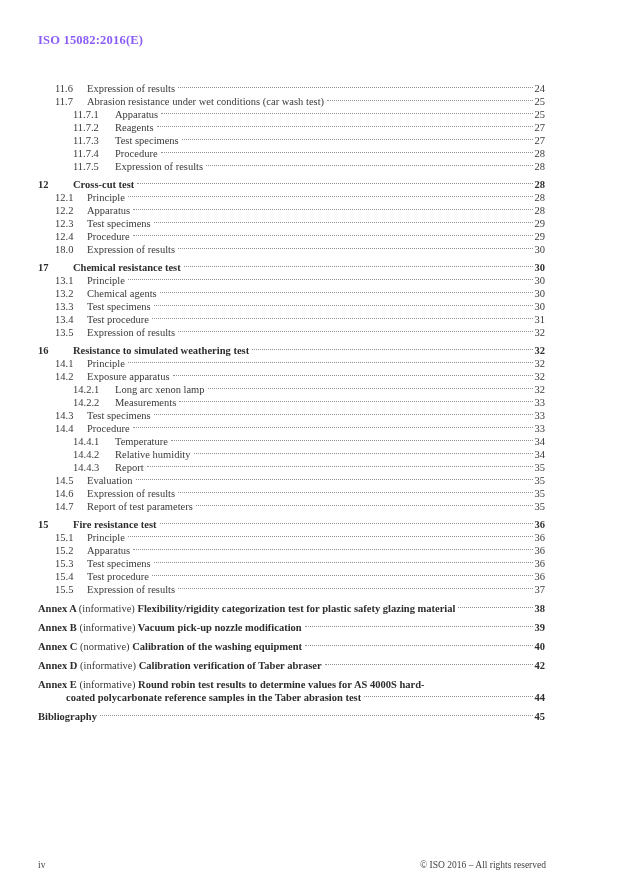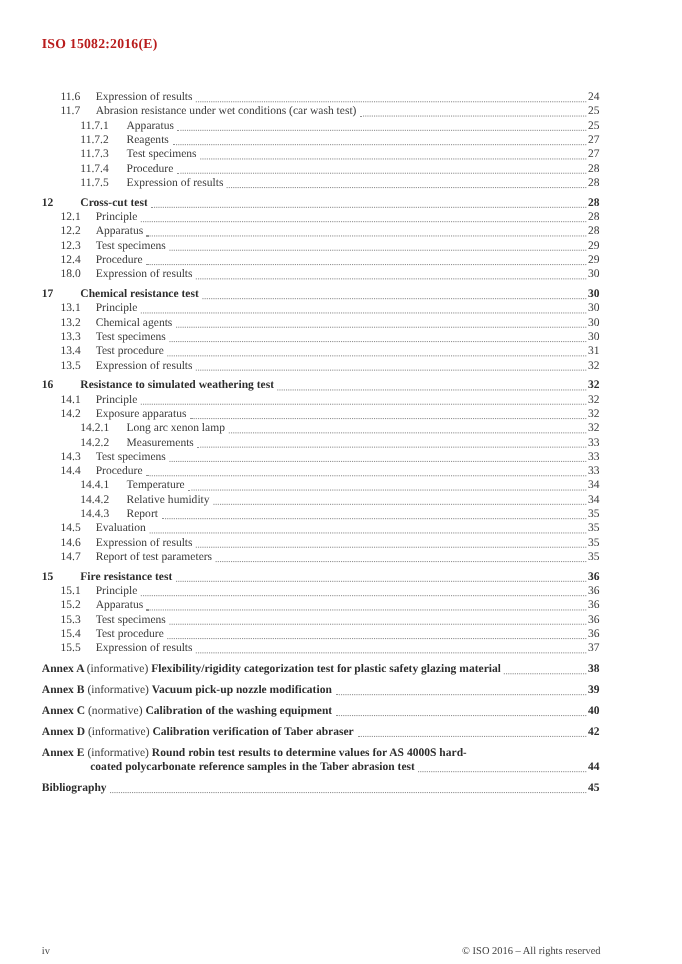--- a/index.html
+++ b/index.html
@@ -11,33 +11,33 @@
     font-family: "Liberation Serif", "DejaVu Serif", serif;
     color: #3a3a3a;
     overflow: hidden;
   }
   .doc-header {
     position: absolute;
     top: 33px;
     left: 38px;
     font-size: 12.5px;
     font-weight: bold;
-    color: #b91c1c;
+    color: #8b5cf6;
     letter-spacing: 0.2px;
   }
   .toc {
     position: absolute;
     top: 82px;
     left: 38px;
     width: 507px;
     font-size: 10.5px;
   }
   .row {
     display: flex;
-    align-items: flex-end;
+    align-items: center;
     line-height: 13px;
     height: 13px;
     white-space: nowrap;
   }
   .row .num { flex: 0 0 auto; }
   .row .title, .row .text { flex: 0 1 auto; overflow: hidden; }
   .leader {
     flex: 1 1 8px;
     min-width: 8px;
     border-bottom: 1px dotted #8f8f8f;
@@ -46,21 +46,21 @@
   .page-num { flex: 0 0 auto; text-align: right; }
 
   .l1 { font-weight: bold; color: #2e2e2e; margin-top: 5px; }
   .l1 .num { width: 35px; }
   .l2 .num { margin-left: 17px; width: 32px; }
   .l3 .num { margin-left: 35px; width: 42px; }
 
   .annex, .bib { margin-top: 6px; font-weight: bold; color: #2e2e2e; }
   .annex .kind { font-weight: normal; color: #3a3a3a; }
   .annex-cont { margin-top: 0; }
-  .annex-cont .text { margin-left: 44px; }
+  .annex-cont .text { margin-left: 28px; }
 
   .doc-footer {
     position: absolute;
     top: 860px;
     left: 38px;
     width: 508px;
     display: flex;
     justify-content: space-between;
     font-size: 9.5px;
     color: #3f3f3f;

